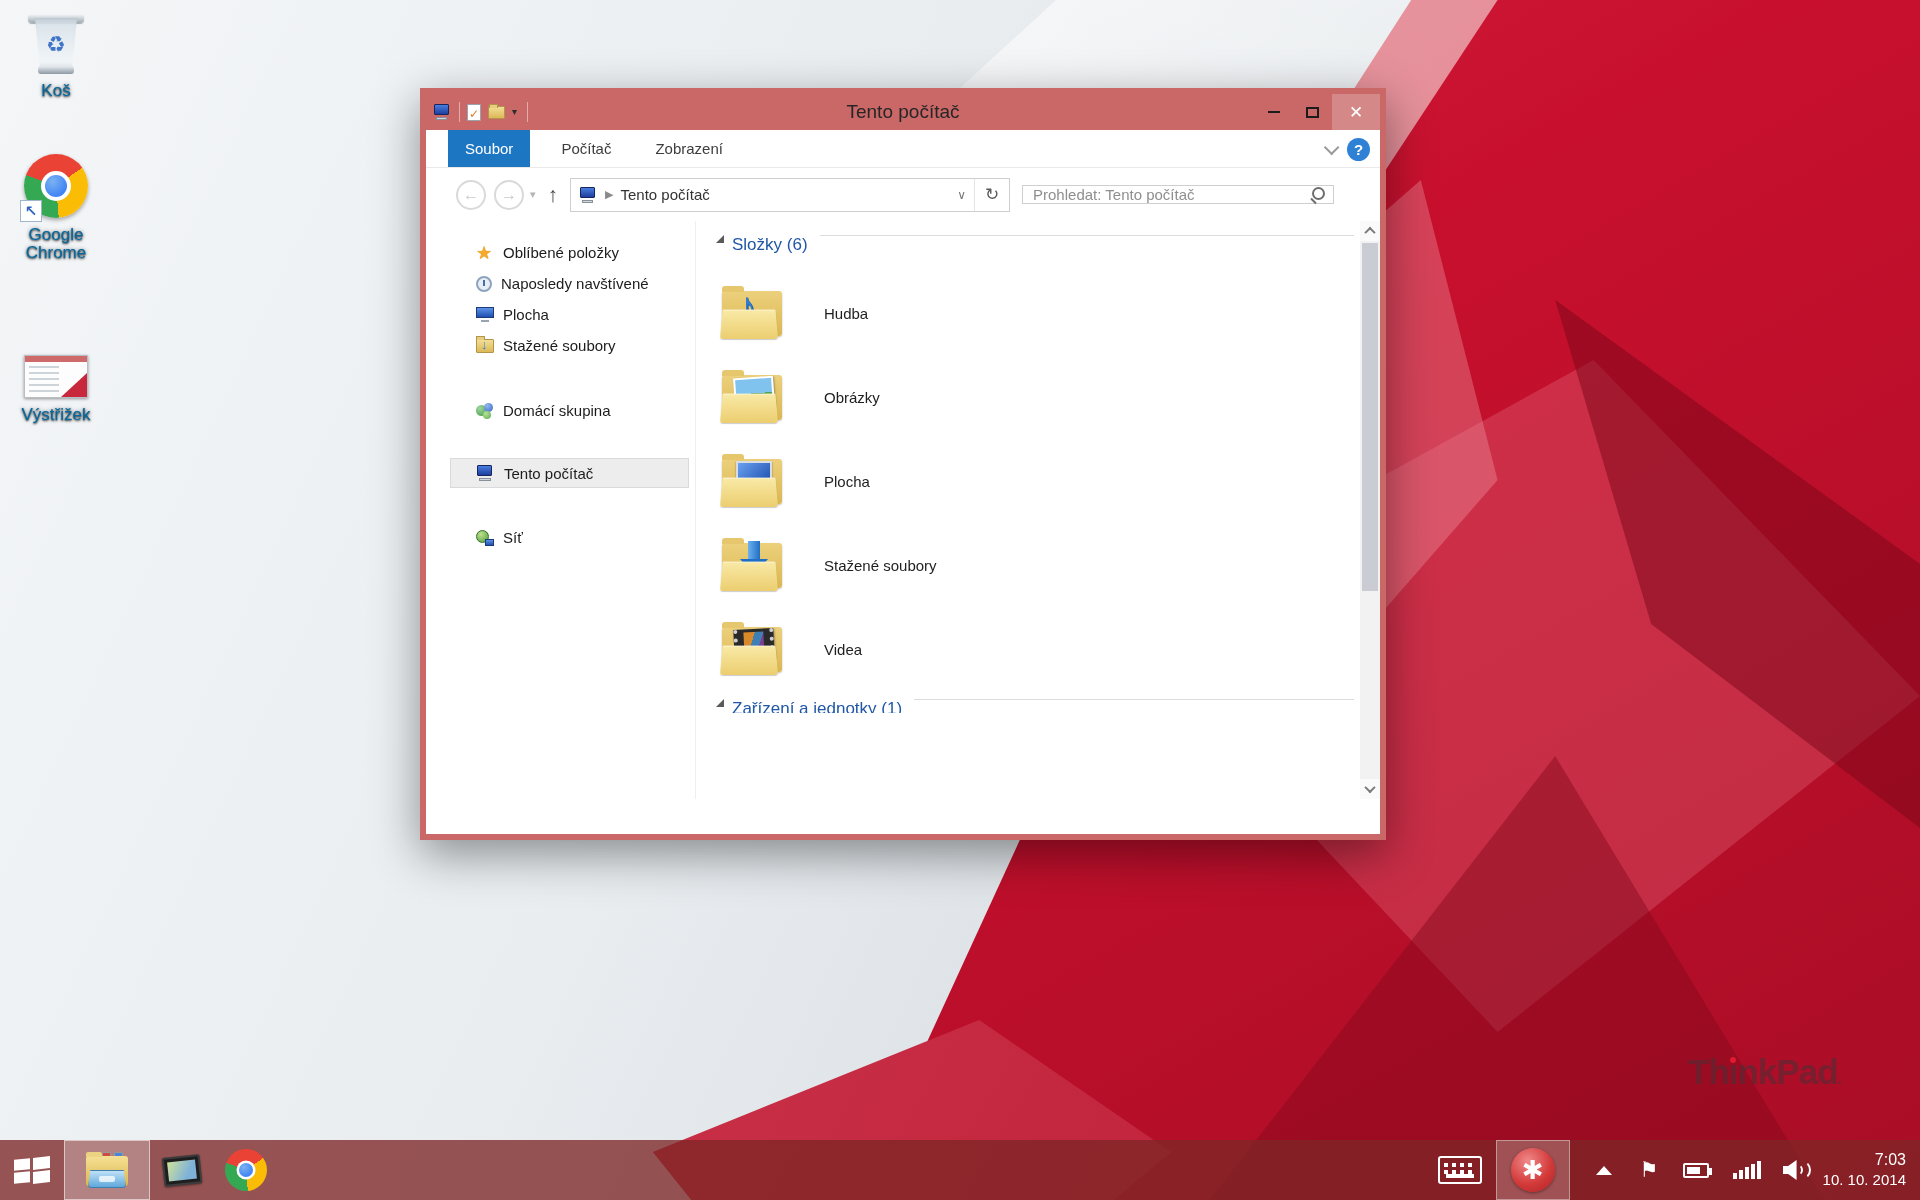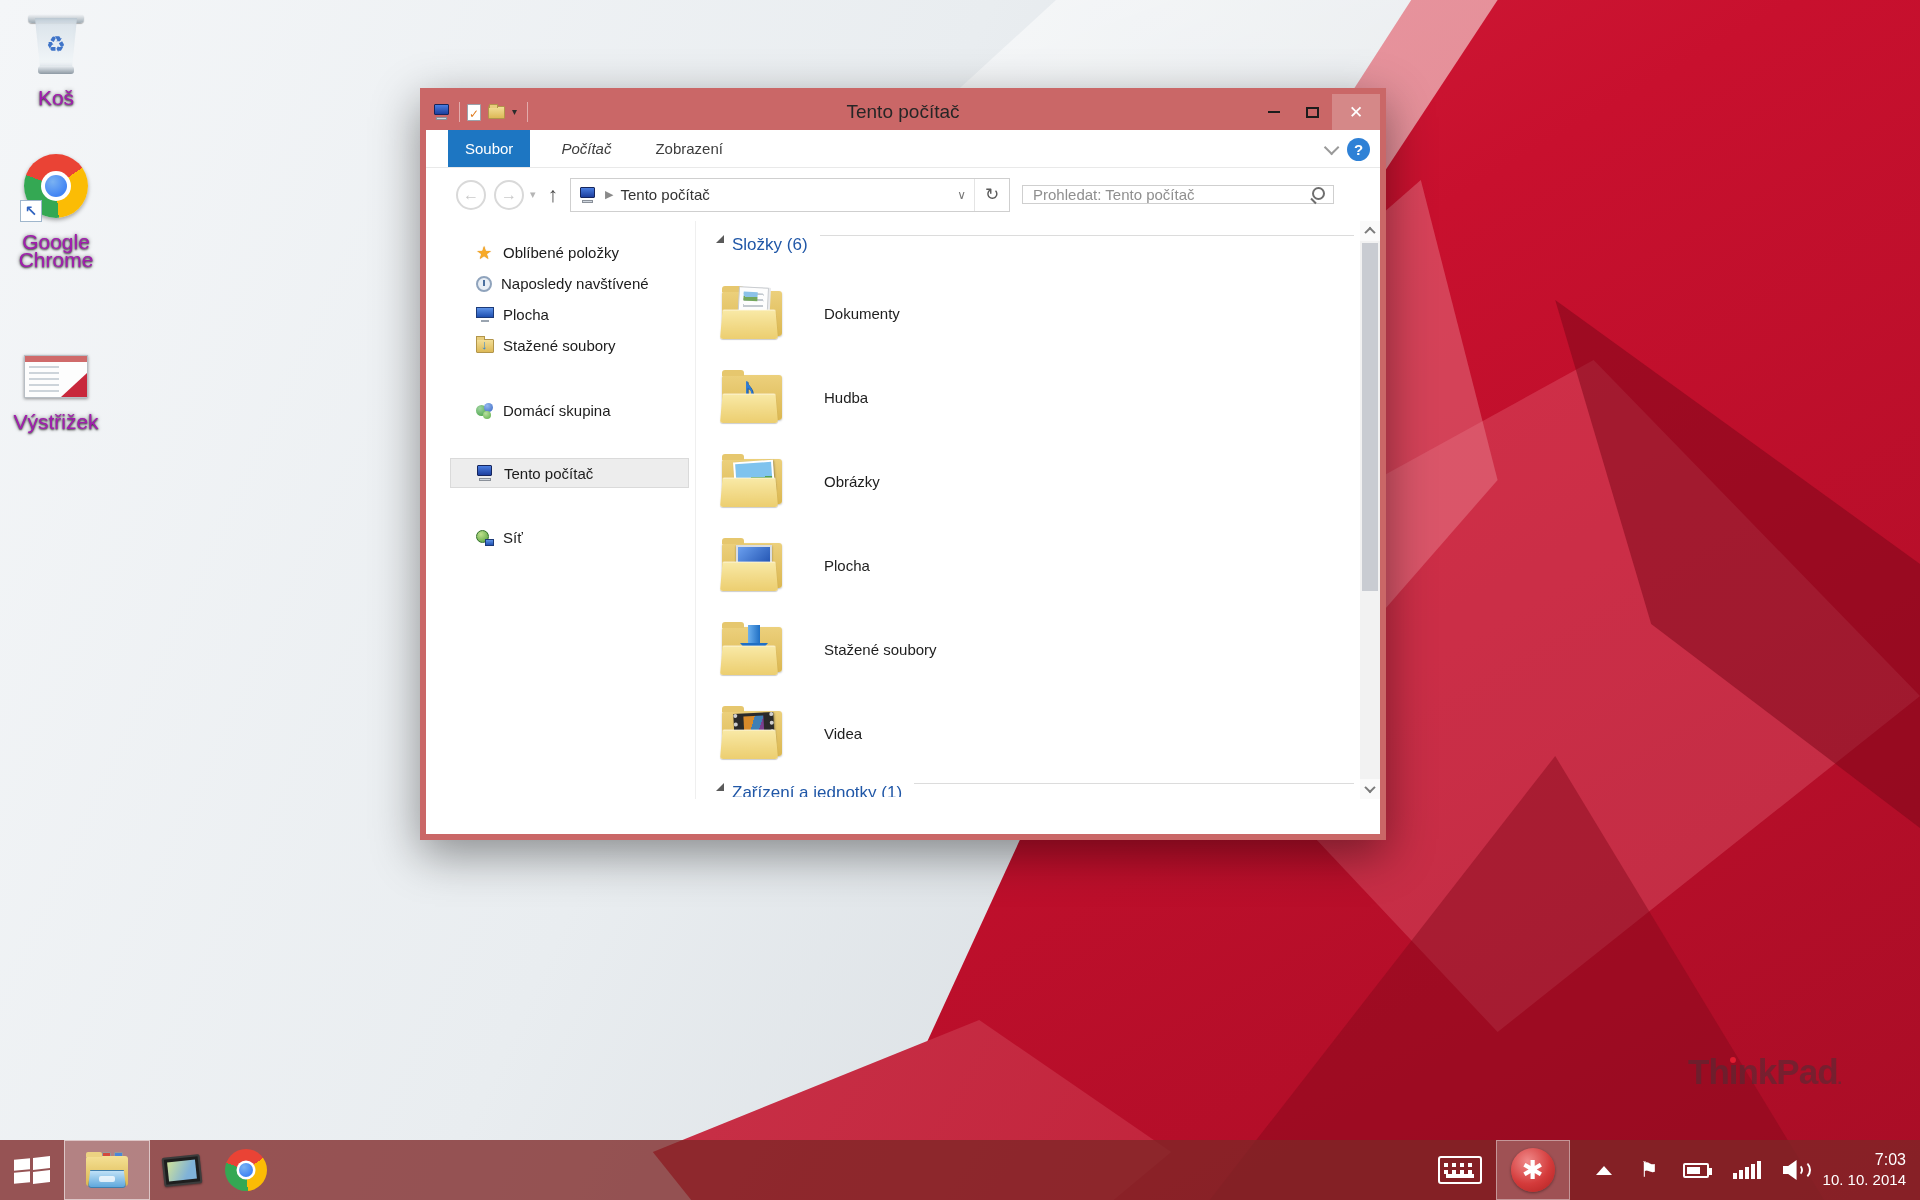--- a/index.html
+++ b/index.html
@@ -31,21 +31,21 @@
 
   #thinkpad-logo { position:absolute; left:1688px; top:1052px; font-size:35px; font-weight:700;
     letter-spacing:-1px; color:rgba(72,48,54,.55); }
   #thinkpad-logo .dot { position:absolute; left:42px; top:5px; width:6px; height:6px;
     border-radius:50%; background:#e01b30; }
   #thinkpad-logo .period { font-size:16px; }
 
   
   .desk-icon { position:absolute; width:104px; text-align:center; cursor:default; }
   .desk-icon .art { height:66px; display:flex; align-items:flex-end; justify-content:center; }
-  .desk-icon .lbl { margin-top:15px; font-size:21px; color:#a21caf; line-height:18px;
+  .desk-icon .lbl { margin-top:8px; font-size:17px; color:#0369a1; line-height:18px;
     text-shadow:0 1px 2px rgba(0,0,0,.8),0 0 4px rgba(0,0,0,.45); }
   #icon-kos { left:4px; top:8px; }
   #icon-chrome { left:4px; top:152px; }
   #icon-vystrizek { left:4px; top:332px; }
 
   .bin { position:relative; width:56px; height:62px; }
   .bin .body { position:absolute; left:3px; top:6px; width:50px; height:50px;
     background:linear-gradient(rgba(214,224,232,.9),rgba(244,248,250,.75));
     clip-path:polygon(8% 0,92% 0,82% 100%,18% 100%); box-shadow:inset 0 0 6px rgba(120,140,155,.6); }
   .bin .rim { position:absolute; left:0; top:2px; width:56px; height:9px; border-radius:4px;
@@ -95,21 +95,21 @@
   #caption { position:absolute; right:0; top:0; height:36px; display:flex; }
   .cap-btn { height:36px; display:flex; align-items:center; justify-content:center; color:#1c1c1c; }
   .cap-min { width:36px; } .cap-min i { display:block; width:12px; height:2px; background:#1c1c1c; }
   .cap-max { width:40px; } .cap-max i { display:block; width:13px; height:11px; border:2px solid #1c1c1c; }
   .cap-close { width:48px; background:rgba(255,255,255,.22); color:#fff; font-size:17px; }
 
   #tabrow { height:38px; background:#fff; display:flex; align-items:stretch; position:relative;
     border-bottom:1px solid #e9e9e9; }
   .tab { display:flex; align-items:center; padding:0 17px; font-size:15px; color:#3d3d3d; }
   .tab.active { background:#1d76c2; color:#fff; margin-left:22px; }
-  .tab.t2 { margin-left:14px;font-style:italic; } .tab.t3 { margin-left:10px; }
+  .tab.t2 { margin-left:14px; } .tab.t3 { margin-left:10px; }
   #tabrow .right { position:absolute; right:10px; top:0; height:38px; display:flex; align-items:center; gap:12px; }
   .rib-chev { width:11px; height:11px; border-right:2px solid #9a9a9a; border-bottom:2px solid #9a9a9a;
     transform:rotate(45deg) translateY(-3px); }
   .help-btn { width:23px; height:23px; border-radius:50%; background:#2f81d6; color:#fff; font-size:15px;
     font-weight:700; display:flex; align-items:center; justify-content:center; }
 
   #navrow { height:53px; display:flex; align-items:center; padding:0 14px 0 30px; gap:8px; background:#fff; }
   .nav-circle { width:30px; height:30px; border-radius:50%; border:2px solid #d9d9d9; color:#c9c9c9;
     font-size:16px; display:flex; align-items:center; justify-content:center; }
   .nav-chev-sm { color:#b5b5b5; font-size:11px; margin-left:-2px; }
@@ -469,30 +469,20 @@
     </div>
 
     <div id="mainpane">
       <div class="group-hdr">
         <span class="tri"></span>
         <span class="txt">Složky (6)</span>
         <span class="rule"></span>
       </div>
       <div id="folderlist">
 
-        <div class="fitem">
-          <div class="folder">
-            <div class="back"></div>
-            <div class="emblem emb-doc">
-                <i></i>
-              </div>
-            <div class="front"></div>
-          </div>
-          <span class="lbl">Dokumenty</span>
-        </div>
 
         <div class="fitem">
           <div class="folder">
             <div class="back"></div>
             <div class="emblem emb-music">♪</div>
             <div class="front"></div>
           </div>
           <span class="lbl">Hudba</span>
         </div>
 

